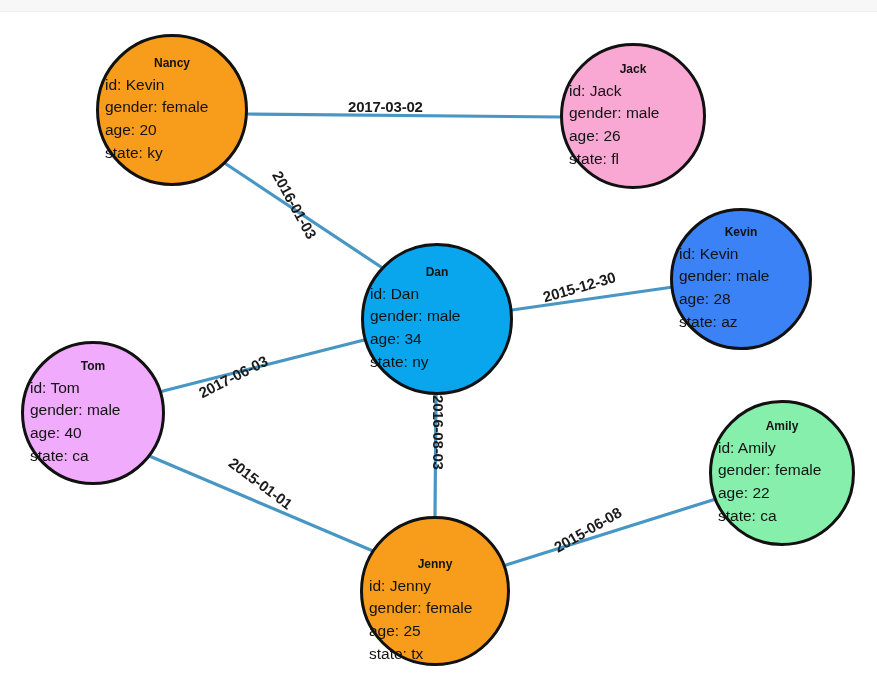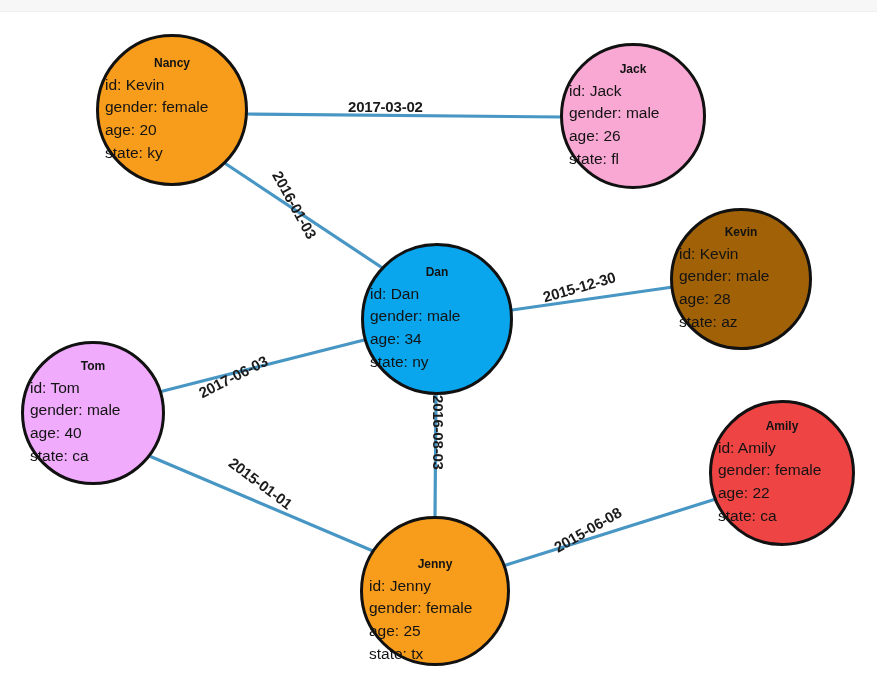--- a/index.html
+++ b/index.html
@@ -133,21 +133,21 @@
         <div class="node-text" style="top: 18px;">
           <span class="node-title">Dan</span>
           <span class="node-attrs">
             <span>id: Dan</span>
             <span>gender: male</span>
             <span>age: 34</span>
             <span>state: ny</span>
           </span>
         </div>
       </div>
-      <div class="node blue" style="left: 670px; top: 208px; width: 142px; height: 142px; background: #a16207; border-color: rgb(17, 17, 17);">
+      <div class="node blue" style="left: 670px; top: 208px; width: 142px; height: 142px; background: #3b82f6; border-color: rgb(17, 17, 17);">
         <div class="node-text" style="top: 13px;">
           <span class="node-title">Kevin</span>
           <span class="node-attrs">
             <span>id: Kevin</span>
             <span>gender: male</span>
             <span>age: 28</span>
             <span>state: az</span>
           </span>
         </div>
       </div>
@@ -155,21 +155,21 @@
         <div class="node-text" style="top: 14px;">
           <span class="node-title">Tom</span>
           <span class="node-attrs">
             <span>id: Tom</span>
             <span>gender: male</span>
             <span>age: 40</span>
             <span>state: ca</span>
           </span>
         </div>
       </div>
-      <div class="node orange" style="left: 709px; top: 400px; width: 146px; height: 146px; background: #ef4444; border-color: rgb(17, 17, 17);">
+      <div class="node orange" style="left: 709px; top: 400px; width: 146px; height: 146px; background: #86efac; border-color: rgb(17, 17, 17);">
         <div class="node-text" style="top: 15px;">
           <span class="node-title">Amily</span>
           <span class="node-attrs">
             <span>id: Amily</span>
             <span>gender: female</span>
             <span>age: 22</span>
             <span>state: ca</span>
           </span>
         </div>
       </div>

